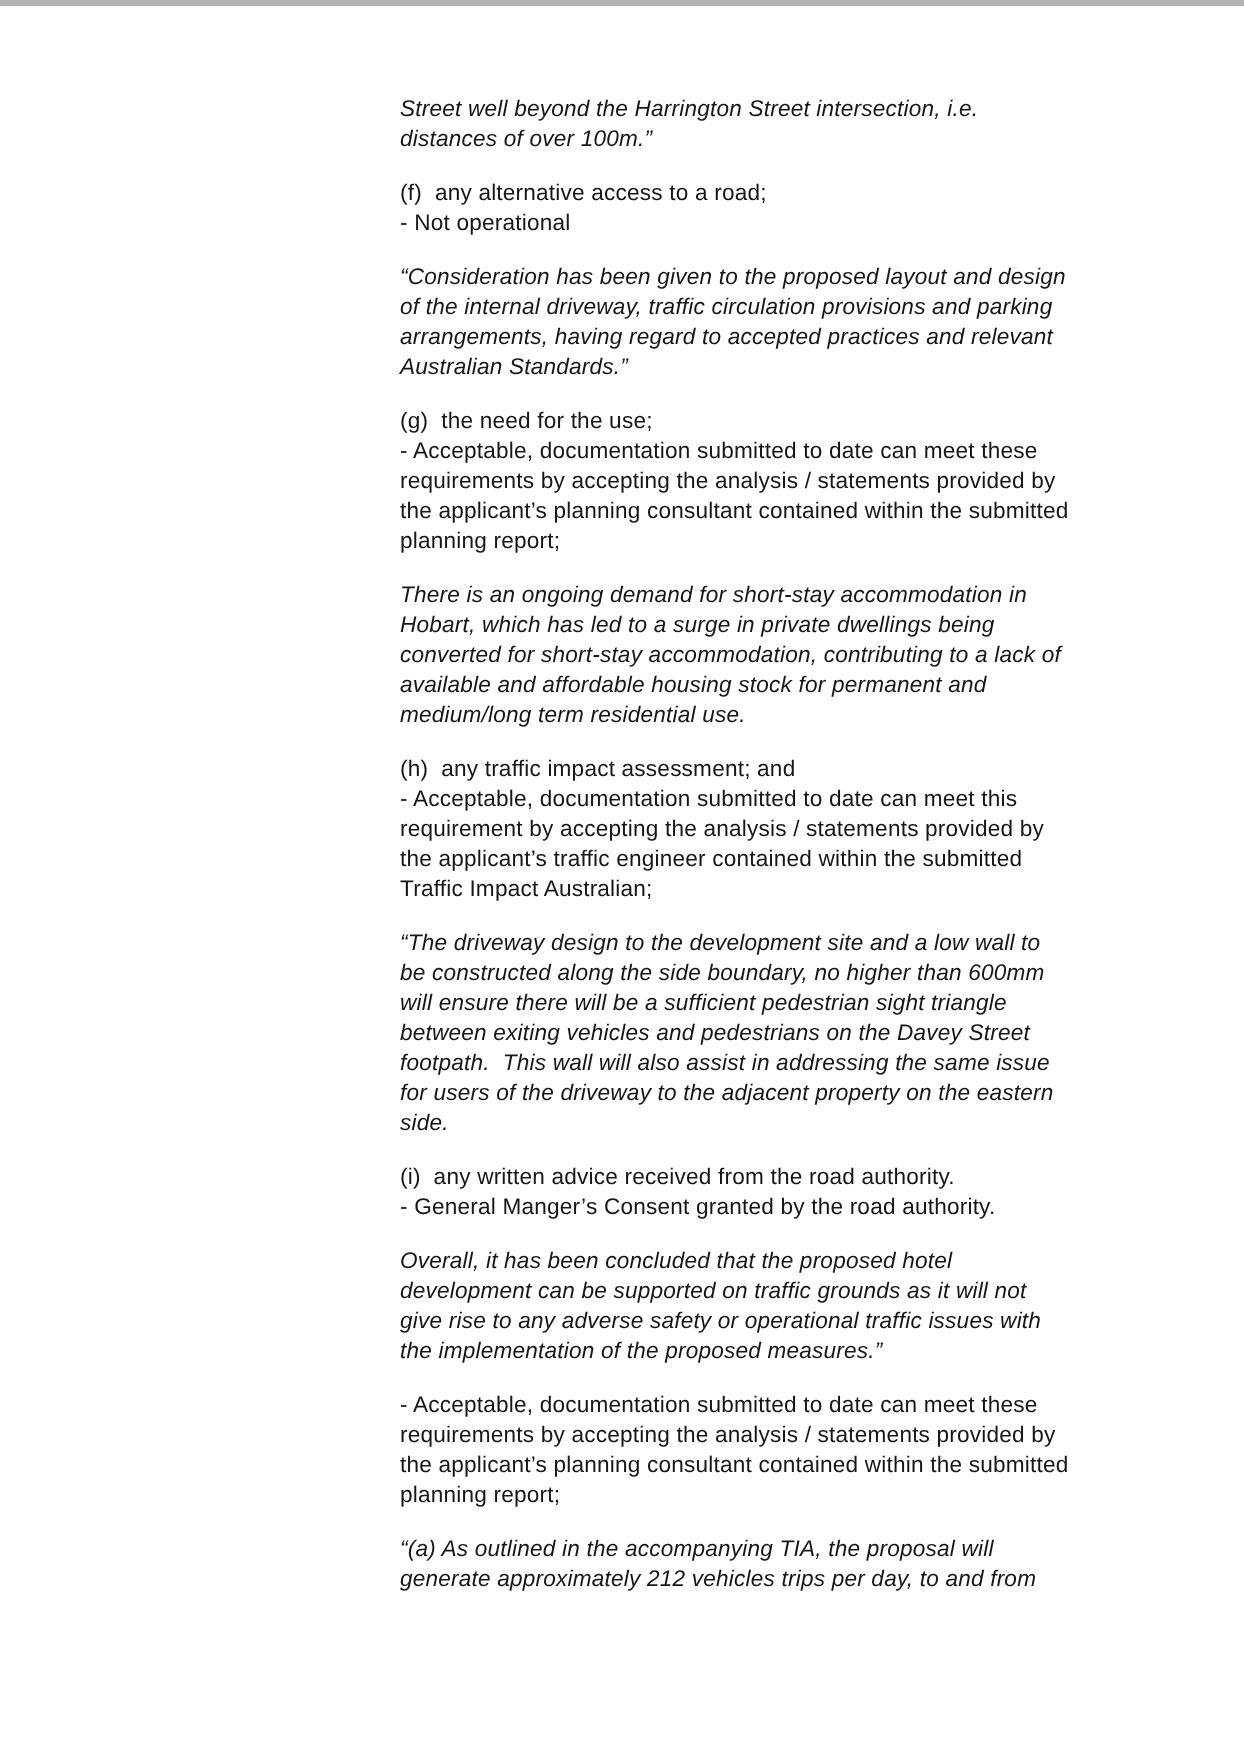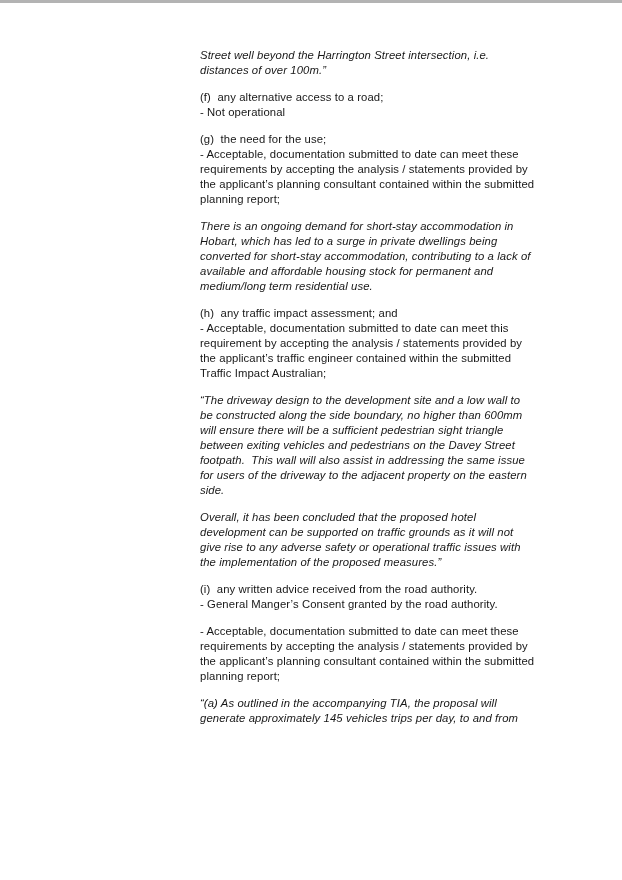--- a/index.html
+++ b/index.html
@@ -46,20 +46,24 @@
 <div class="page">
   <div class="top-bar" style="background:#b3b3b3;"></div>
 
   <div class="text-col">
     <p class="para italic">Street well beyond the Harrington Street intersection, i.e.
 distances of over 100m.”</p>
 
     <p class="para">(f)  any alternative access to a road;
 - Not operational</p>
 
+    <p class="para italic">“Consideration has been given to the proposed layout and design
+of the internal driveway, traffic circulation provisions and parking
+arrangements, having regard to accepted practices and relevant
+Australian Standards.”</p>
 
     <p class="para">(g)  the need for the use;
 - Acceptable, documentation submitted to date can meet these
 requirements by accepting the analysis / statements provided by
 the applicant’s planning consultant contained within the submitted
 planning report;</p>
 
     <p class="para italic">There is an ongoing demand for short-stay accommodation in
 Hobart, which has led to a surge in private dwellings being
 converted for short-stay accommodation, contributing to a lack of
@@ -73,29 +77,29 @@
 Traffic Impact Australian;</p>
 
     <p class="para italic">“The driveway design to the development site and a low wall to
 be constructed along the side boundary, no higher than 600mm
 will ensure there will be a sufficient pedestrian sight triangle
 between exiting vehicles and pedestrians on the Davey Street
 footpath.  This wall will also assist in addressing the same issue
 for users of the driveway to the adjacent property on the eastern
 side.</p>
 
+    <p class="para">(i)  any written advice received from the road authority.
+- General Manger’s Consent granted by the road authority.</p>
+
     <p class="para italic">Overall, it has been concluded that the proposed hotel
 development can be supported on traffic grounds as it will not
 give rise to any adverse safety or operational traffic issues with
 the implementation of the proposed measures.”</p>
-
-    <p class="para">(i)  any written advice received from the road authority.
-- General Manger’s Consent granted by the road authority.</p>
 
     <p class="para">- Acceptable, documentation submitted to date can meet these
 requirements by accepting the analysis / statements provided by
 the applicant’s planning consultant contained within the submitted
 planning report;</p>
 
     <p class="para italic">“(a) As outlined in the accompanying TIA, the proposal will
-generate approximately 145 vehicles trips per day, to and from</p>
+generate approximately 212 vehicles trips per day, to and from</p>
   </div>
 </div>
 
 </body></html>

